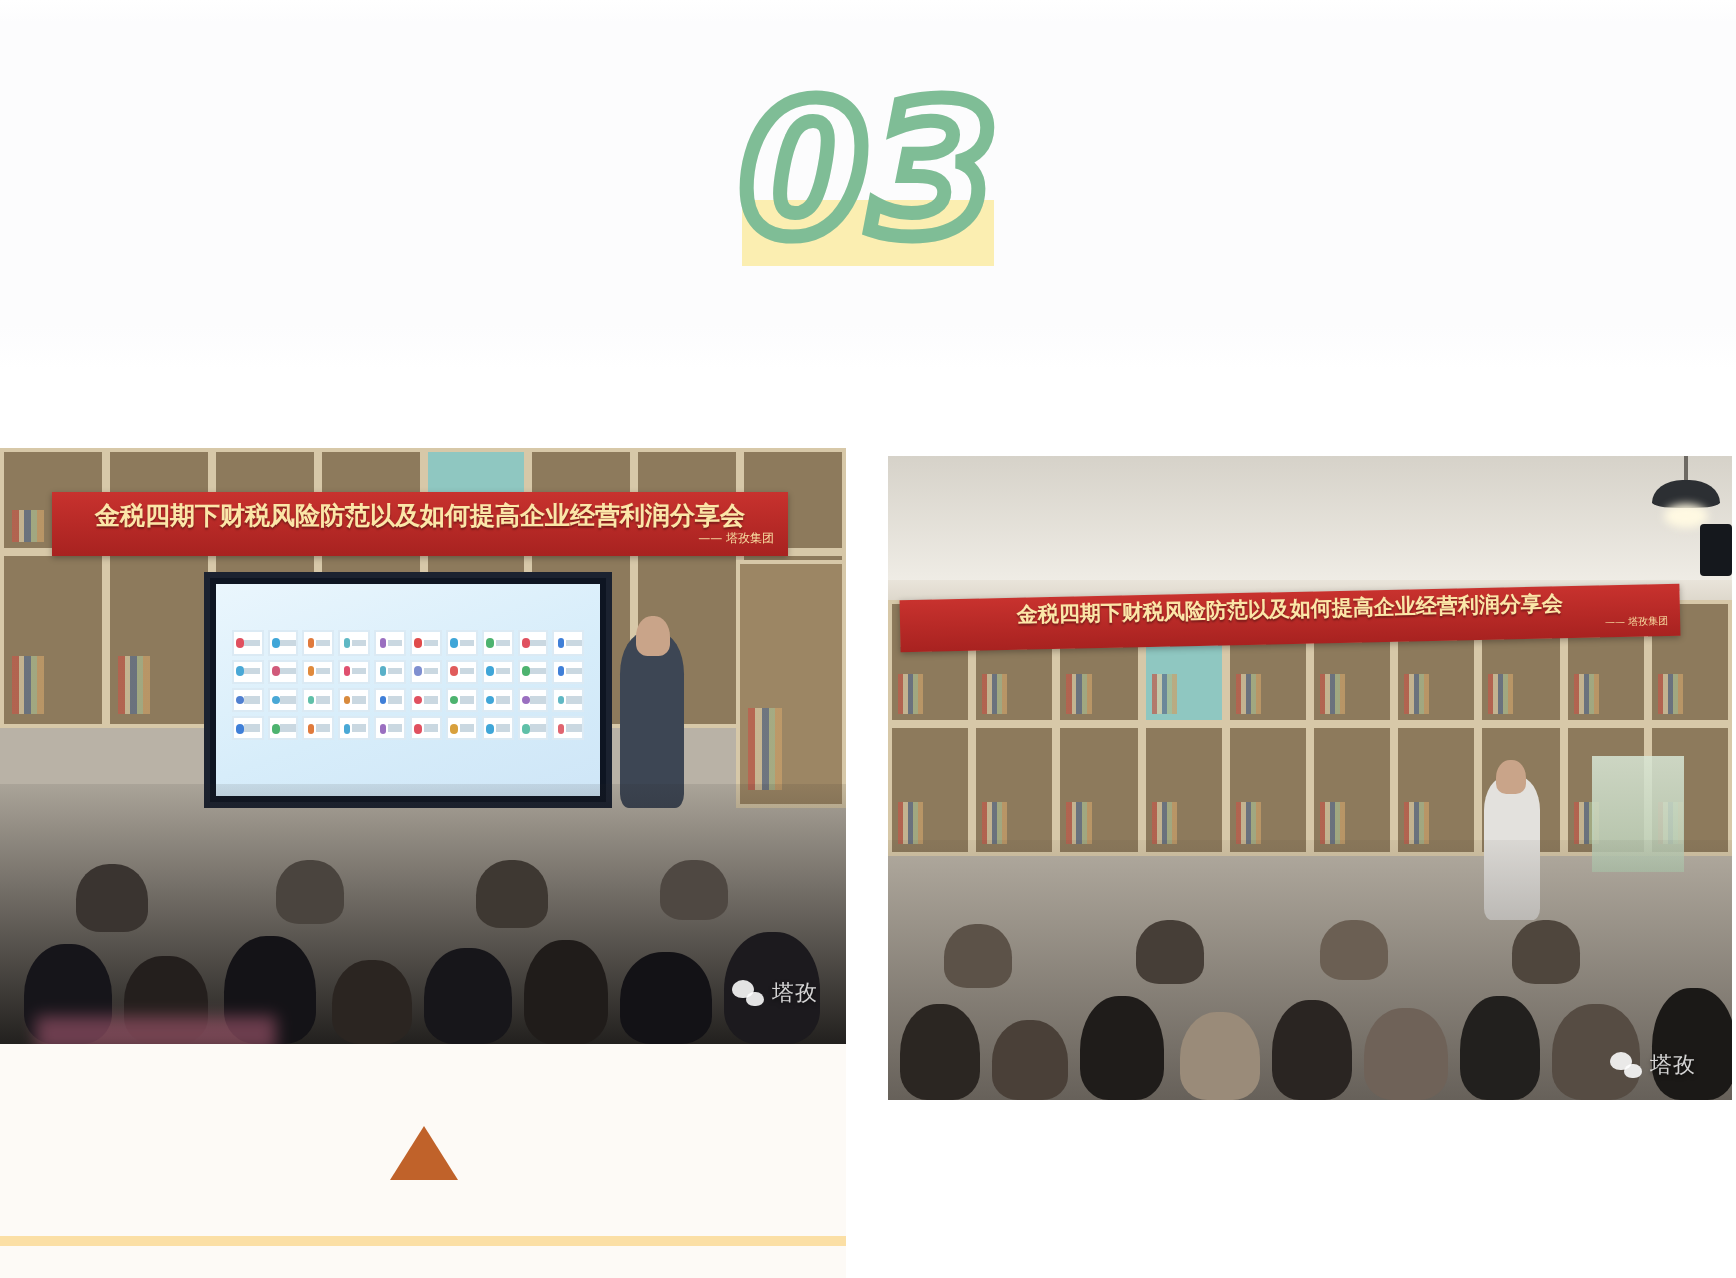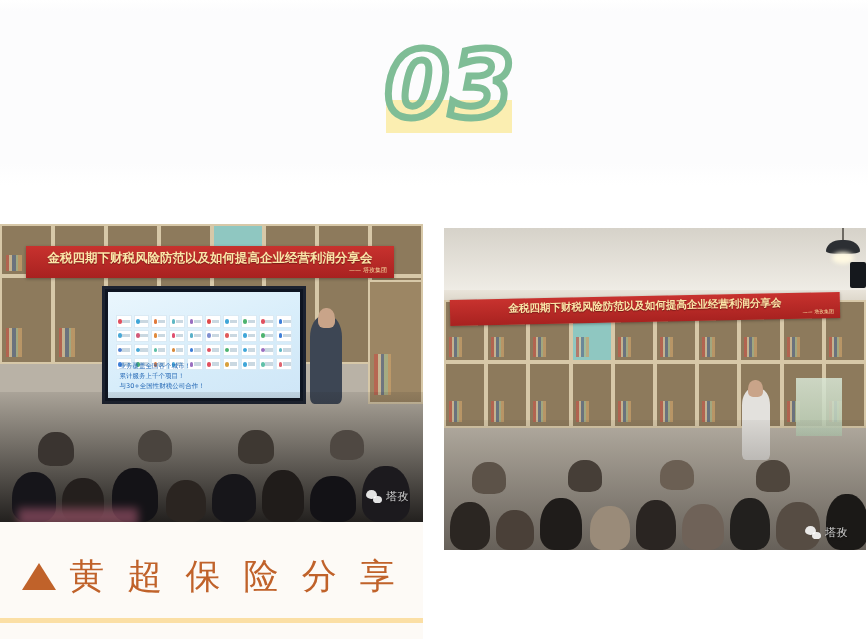--- a/index.html
+++ b/index.html
@@ -24,21 +24,20 @@
     width: 868px;
     height: 185px;
     background: linear-gradient(to bottom, #ffffff 0%, #fcfcfd 6%, #fcfcfd 88%, #ffffff 100%);
   }
   #section-number-wrap {
     position: absolute;
     left: 371px;
     top: 28px;
     width: 200px;
     height: 130px;
-    margin-left: 15px;
   }
   #number-highlight {
     position: absolute;
     left: 0px;
     top: 72px;
     width: 126px;
     height: 33px;
     background: #fbeeb1;
   }
   #section-number {
@@ -579,25 +578,20 @@
                 <b></b>
               </div>
             <div class="logo-cell">
                 <i style="background:#5fc0a8;"></i>
                 <b></b>
               </div>
             <div class="logo-cell">
                 <i style="background:#e0646f;"></i>
                 <b></b>
               </div>
-          </div>
-          <div class="slide-bullets" style="font-size:6.5px;">
-            <div>业务覆盖全国各个城市！</div>
-            <div>累计服务上千个项目！</div>
-            <div>与30+全国性财税公司合作！</div>
           </div>
         </div>
       </div>
 
       <div class="presenter" style="left:310px;top:92px;width:32px;height:88px;background:#3d4654;"></div>
       <div class="head" style="left:318px;top:84px;width:17px;height:20px;background:#c9a489;"></div>
 
       <div class="shelf-cell" style="position:absolute;left:368px;top:56px;width:55px;height:124px;background:#9c8664;"></div>
 
       <div class="audience" style="height:130px;">
@@ -690,16 +684,15 @@
         <span class="wechat-icon"></span>
         <span>塔孜</span>
       </div>
     </div>
   </div>
 </div>
 
 <div id="caption-block">
   <div id="caption-row">
     <span id="caption-marker"></span>
-    <span id="caption-text">黄 超 保 险 分 享</span>
   </div>
   <div id="caption-rule"></div>
 </div>
 
 </body></html>

